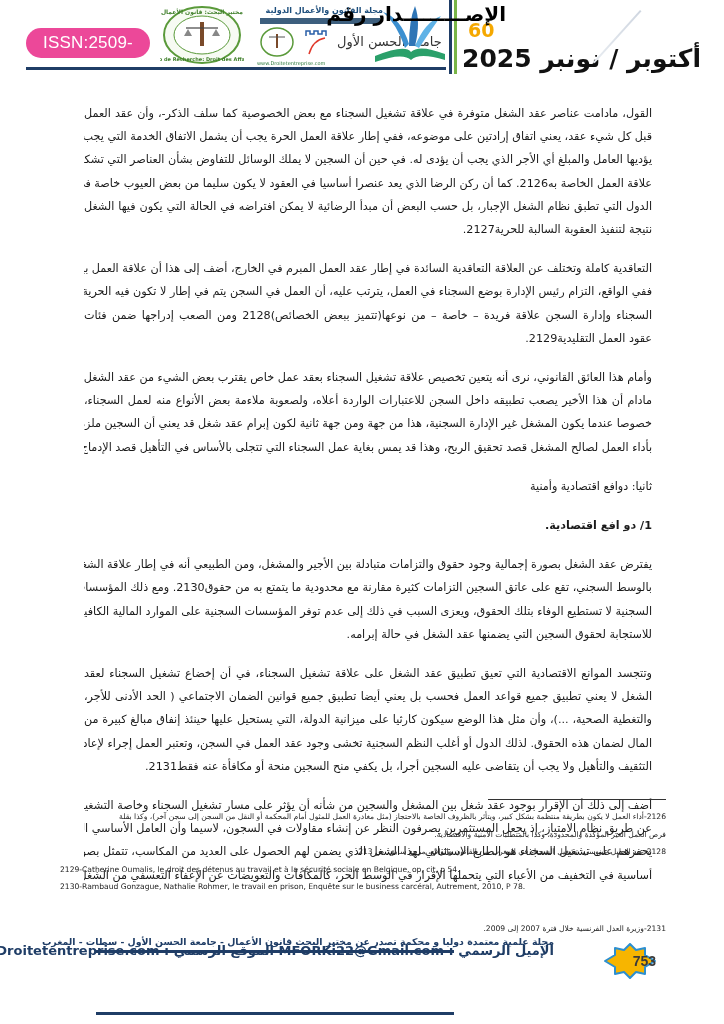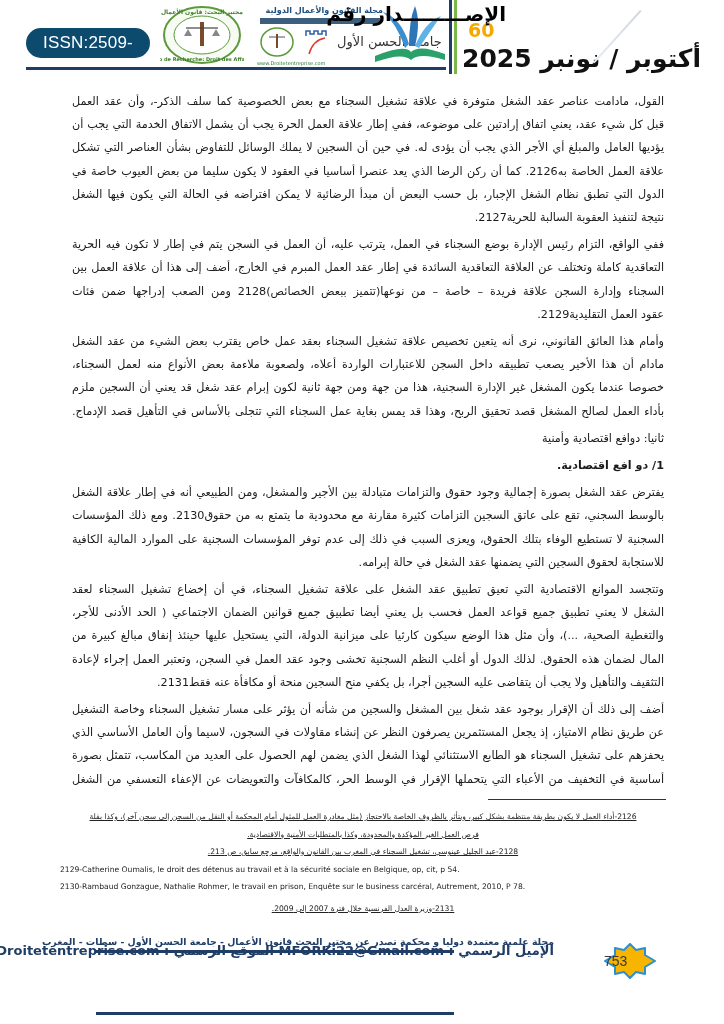--- a/index.html
+++ b/index.html
@@ -1,59 +1,59 @@
 <!DOCTYPE html>
 <html><head>
 <meta charset="utf-8">
 <style>
   html, body { margin: 0; padding: 0; background: #ffffff; }
   body { width: 724px; height: 1024px; position: relative; overflow: hidden; font-family: "DejaVu Sans", sans-serif; color: #1a1a1a; }
 
   
   .header { position: absolute; left: 0; top: 0; width: 724px; height: 80px; }
-  .issn-badge { position: absolute; left: 26px; top: 28px; width: 124px; height: 30px; border-radius: 15px; background: #0c4a6e; color: #ffffff; font-family: "Liberation Sans", sans-serif; font-size: 17px; line-height: 30px; text-align: center; letter-spacing: 0.2px; }
+  .issn-badge { position: absolute; left: 26px; top: 28px; width: 124px; height: 30px; border-radius: 15px; background: #ec4899; color: #ffffff; font-family: "Liberation Sans", sans-serif; font-size: 17px; line-height: 30px; text-align: center; letter-spacing: 0.2px; }
   .lab-seal { position: absolute; left: 160px; top: 4px; width: 84px; height: 62px; }
   .journal-logo { position: absolute; left: 255px; top: 4px; width: 190px; height: 62px; }
   .journal-logo .title-ar { position: absolute; right: 62px; top: 2px; font-size: 8px; color: #1d4e7c; font-weight: bold; direction: rtl; white-space: nowrap; text-align: right; }
   .journal-logo .subtitle-bar { position: absolute; left: 5px; top: 14px; width: 120px; height: 6px; background: #3d5f7e; }
   .journal-logo .website { position: absolute; left: 2px; top: 56px; font-size: 5px; color: #2c7a3b; white-space: nowrap; }
   .journal-logo .uni-ar { position: absolute; left: 82px; top: 30px; font-size: 13px; color: #333; direction: rtl; }
   .rule-left { position: absolute; left: 26px; top: 67px; width: 420px; height: 3px; background: #1f3d66; }
   .vbar { position: absolute; top: 0; width: 3px; height: 74px; }
   .vbar.navy { left: 449px; background: #1f3d66; }
   .vbar.green { left: 454px; background: #7ab648; }
   .issue-label { position: absolute; right: 218px; top: 2px; font-family: "DejaVu Sans", sans-serif; font-weight: bold; font-size: 20px; color: #000000; direction: rtl; white-space: nowrap; }
   .issue-number { position: absolute; left: 468px; top: 3px; font-family: "DejaVu Sans", sans-serif; font-weight: bold; font-size: 19px; color: #f5a800; margin-top: 16px; }
   .issue-date { position: absolute; left: 462px; top: 44px; font-family: "DejaVu Sans", sans-serif; font-weight: bold; font-size: 25px; color: #111; white-space: nowrap; direction: rtl; }
   .diag-line { position: absolute; left: 640px; top: 10px; width: 2px; height: 70px; background: linear-gradient(#cfd6e0, #e8ecf1); transform: rotate(42deg); transform-origin: top left; }
 
   
   .article { position: absolute; left: 68px; top: 86px; width: 600px; direction: rtl; text-align: justify; font-family: "DejaVu Sans", sans-serif; font-size: 11.2px; line-height: 23.2px; color: #1a1a1a; }
-  .article p { margin: 4px; }
+  .article p { margin: 16px; }
   .article .heading { font-weight: bold; }
   .article .line { display: block; text-align-last: justify; white-space: nowrap; overflow: hidden; }
   .article .last { text-align-last: right; }
 
   
   .fn-rule { position: absolute; left: 488px; top: 799px; width: 178px; height: 1px; background: #333; }
   .footnotes { position: absolute; left: 60px; top: 808px; width: 606px; font-family: "DejaVu Sans", sans-serif; font-size: 7.6px; line-height: 17.5px; color: #222; }
   .fn { white-space: nowrap; }
-  .fn.rtl { direction: rtl; text-align: center; text-decoration: underline; }
+  .fn.rtl { direction: rtl; text-align: right; }
   .fn.ltr { direction: ltr; text-align: left; }
-  .fn.gap { margin-top: 4px; }
+  .fn.gap { margin-top: 24px; }
 
   
   .footer-rule { position: absolute; left: 96px; height: 3px; width: 358px; background: #1f3d66; }
   .footer-rule.top { top: 950px; }
   .footer-rule.bottom { top: 1012px; }
   .footer-line { position: absolute; left: 94px; width: 460px; direction: rtl; text-align: right; font-family: "DejaVu Sans", sans-serif; font-weight: bold; color: #1f3d66; white-space: nowrap; }
   .footer-line.one { top: 936px; font-size: 9.4px; text-align: right; }
   .footer-line.two { top: 943px; font-size: 13px; }
   .page-badge { position: absolute; left: 604px; top: 943px; width: 52px; height: 36px; }
-  .page-badge span { position: absolute; left: 0; top: 0; width: 52px; height: 36px; line-height: 36px; text-align: left; font-family: "Liberation Sans", sans-serif; font-weight: normal; font-size: 14px; color: #3a3a3a; }
+  .page-badge span { position: absolute; left: 0; top: 0; width: 52px; height: 36px; line-height: 36px; text-align: right; font-family: "Liberation Sans", sans-serif; font-weight: bold; font-size: 14px; color: #3a3a3a; }
 </style>
 </head>
 <body>
 
 <div class="header">
   <div class="issn-badge">ISSN:2509-0291</div>
 
   <svg class="lab-seal" viewBox="0 0 84 62">
     <ellipse cx="42" cy="31" rx="38" ry="28" fill="#f7fbf3" stroke="#5a9a3a" stroke-width="2"></ellipse>
     <ellipse cx="42" cy="31" rx="28" ry="19" fill="#ffffff" stroke="#5a9a3a" stroke-width="1"></ellipse>
@@ -100,22 +100,22 @@
 <div class="article">
   <p>
     <span class="line">القول، مادامت عناصر عقد الشغل متوفرة في علاقة تشغيل السجناء مع بعض الخصوصية كما سلف الذكر-، وأن عقد العمل</span>
     <span class="line">قبل كل شيء عقد، يعني اتفاق إرادتين على موضوعه، ففي إطار علاقة العمل الحرة يجب أن يشمل الاتفاق الخدمة التي يجب أن</span>
     <span class="line">يؤديها العامل والمبلغ أي الأجر الذي يجب أن يؤدى له. في حين أن السجين لا يملك الوسائل للتفاوض بشأن العناصر التي تشكل</span>
     <span class="line">علاقة العمل الخاصة به2126. كما أن ركن الرضا الذي يعد عنصرا أساسيا في العقود لا يكون سليما من بعض العيوب خاصة في</span>
     <span class="line">الدول التي تطبق نظام الشغل الإجبار، بل حسب  البعض أن مبدأ الرضائية لا يمكن افتراضه في الحالة التي يكون فيها الشغل</span>
     <span class="line last">نتيجة لتنفيذ العقوبة السالبة للحرية2127.</span>
   </p>
   <p>
+    <span class="line">التعاقدية كاملة وتختلف عن العلاقة التعاقدية السائدة في إطار عقد العمل المبرم في الخارج، أضف إلى هذا أن علاقة العمل بين</span>
     <span class="line">ففي الواقع، التزام رئيس الإدارة بوضع السجناء في العمل، يترتب عليه، أن العمل في السجن يتم في إطار لا تكون فيه الحرية</span>
-    <span class="line">التعاقدية كاملة وتختلف عن العلاقة التعاقدية السائدة في إطار عقد العمل المبرم في الخارج، أضف إلى هذا أن علاقة العمل بين</span>
     <span class="line">السجناء وإدارة السجن علاقة فريدة – خاصة – من نوعها(تتميز ببعض الخصائص)2128 ومن الصعب إدراجها ضمن فئات</span>
     <span class="line last">عقود العمل التقليدية2129.</span>
   </p>
   <p>
     <span class="line">وأمام هذا العائق القانوني، نرى أنه يتعين تخصيص علاقة تشغيل السجناء بعقد عمل خاص يقترب بعض الشيء من عقد الشغل</span>
     <span class="line">مادام أن هذا الأخير يصعب تطبيقه داخل السجن للاعتبارات الواردة أعلاه، ولصعوبة ملاءمة بعض الأنواع منه لعمل السجناء،</span>
     <span class="line">خصوصا عندما يكون المشغل غير الإدارة السجنية، هذا من جهة ومن جهة ثانية لكون إبرام عقد شغل قد يعني أن السجين ملزم</span>
     <span class="line">بأداء العمل لصالح المشغل قصد تحقيق الربح، وهذا قد يمس بغاية عمل السجناء التي تتجلى بالأساس في التأهيل قصد الإدماج.</span>
   </p>
   <p class="line last">ثانيا: دوافع اقتصادية وأمنية</p>

